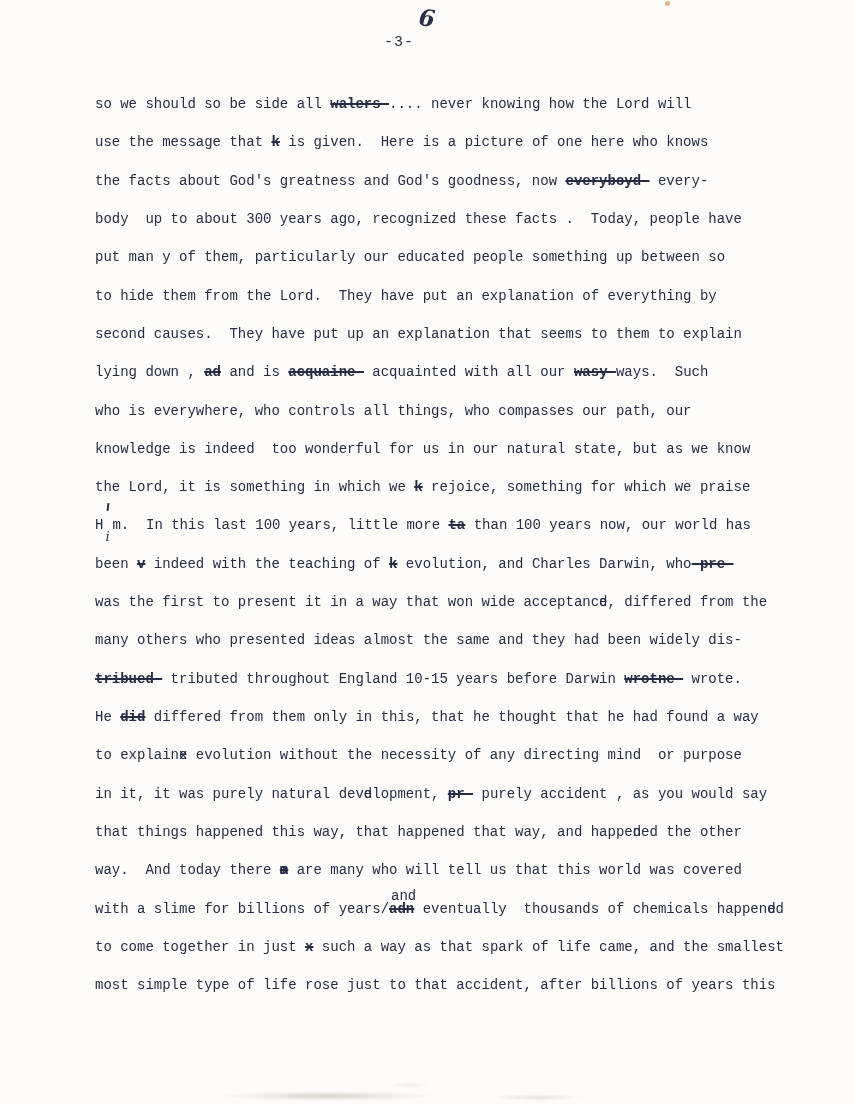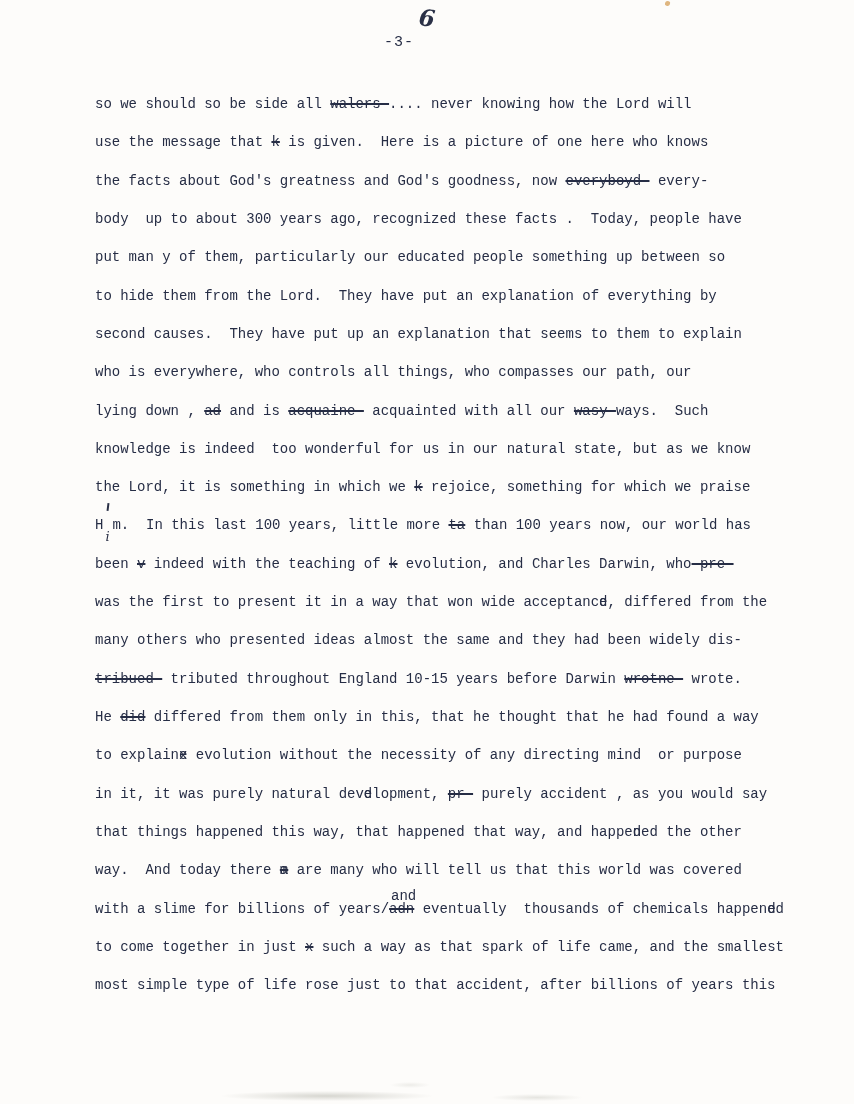--- a/index.html
+++ b/index.html
@@ -27,20 +27,21 @@
     position:absolute;left:95px;top:85px;width:740px;
     font-size:14px;
   }
   .line{
     height:38.32px;line-height:38.32px;
     white-space:pre;
   }
   .s{
     text-decoration:line-through;
     text-decoration-thickness:1.6px;
+    font-weight:bold;
   }
   .over{
     position:relative;display:inline-block;width:8.4px;
     vertical-align:baseline;
   }
   .over .ov{
     position:absolute;left:0;top:0;
   }
   .rel{position:relative;}
   .above{
@@ -89,22 +90,22 @@
   <div class="hand-mark">6</div>
   <div class="page-number">-3-</div>
   <div class="doc-body" id="doc-body">
       <div class="line"><span>so we should so be side all </span><span class="s">walers-</span><span>.... never knowing how the Lord will</span></div>
       <div class="line"><span>use the message that </span><span class="s">k</span><span> is given.  Here is a picture of one here who knows</span></div>
       <div class="line"><span>the facts about God's greatness and God's goodness, now </span><span class="s">everyboyd-</span><span> every-</span></div>
       <div class="line"><span>body  up to about 300 years ago, recognized these facts .  Today, people have</span></div>
       <div class="line"><span>put man y of them, particularly our educated people something up between so</span></div>
       <div class="line"><span>to hide them from the Lord.  They have put an explanation of everything by</span></div>
       <div class="line"><span>second causes.  They have put up an explanation that seems to them to explain</span></div>
+      <div class="line"><span>lying down , </span><span class="s">ad</span><span> and is </span><span class="s">acquaine-</span><span> acquainted with all our </span><span class="s">wasy-</span><span>ways.  Such</span></div>
       <div class="line"><span>who is everywhere, who controls all things, who compasses our path, our</span></div>
-      <div class="line"><span>lying down , </span><span class="s">ad</span><span> and is </span><span class="s">acquaine-</span><span> acquainted with all our </span><span class="s">wasy-</span><span>ways.  Such</span></div>
       <div class="line"><span>knowledge is indeed  too wonderful for us in our natural state, but as we know</span></div>
       <div class="line"><span>the Lord, it is something in which we </span><span class="s">k</span><span> rejoice, something for which we praise</span></div>
       <div class="line"><span>H</span><span class="hand-insert"><span class="tick"></span><span class="hand-i">i</span></span><span>m.  In this last 100 years, little more </span><span class="s">ta</span><span> than 100 years now, our world has</span></div>
       <div class="line"><span>been </span><span class="s">v</span><span> indeed with the teaching of </span><span class="s">k</span><span> evolution, and Charles Darwin, who</span><span class="s">-pre-</span></div>
       <div class="line"><span>was the first to present it in a way that won wide acceptanc</span><span class="over"><span>d</span><span class="ov">e</span></span><span>, differed from the</span></div>
       <div class="line"><span>many others who presented ideas almost the same and they had been widely dis-</span></div>
       <div class="line"><span class="s">tribued-</span><span> tributed throughout England 10-15 years before Darwin </span><span class="s">wrotne-</span><span> wrote.</span></div>
       <div class="line"><span>He </span><span class="s">did</span><span> differed from them only in this, that he thought that he had found a way</span></div>
       <div class="line"><span>to explain</span><span class="over"><span>x</span><span class="ov">e</span></span><span> evolution without the necessity of any directing mind  or purpose</span></div>
       <div class="line"><span>in it, it was purely natural dev</span><span class="over"><span>d</span><span class="ov">e</span></span><span>lopment, </span><span class="s">pr-</span><span> purely accident , as you would say</span></div>

